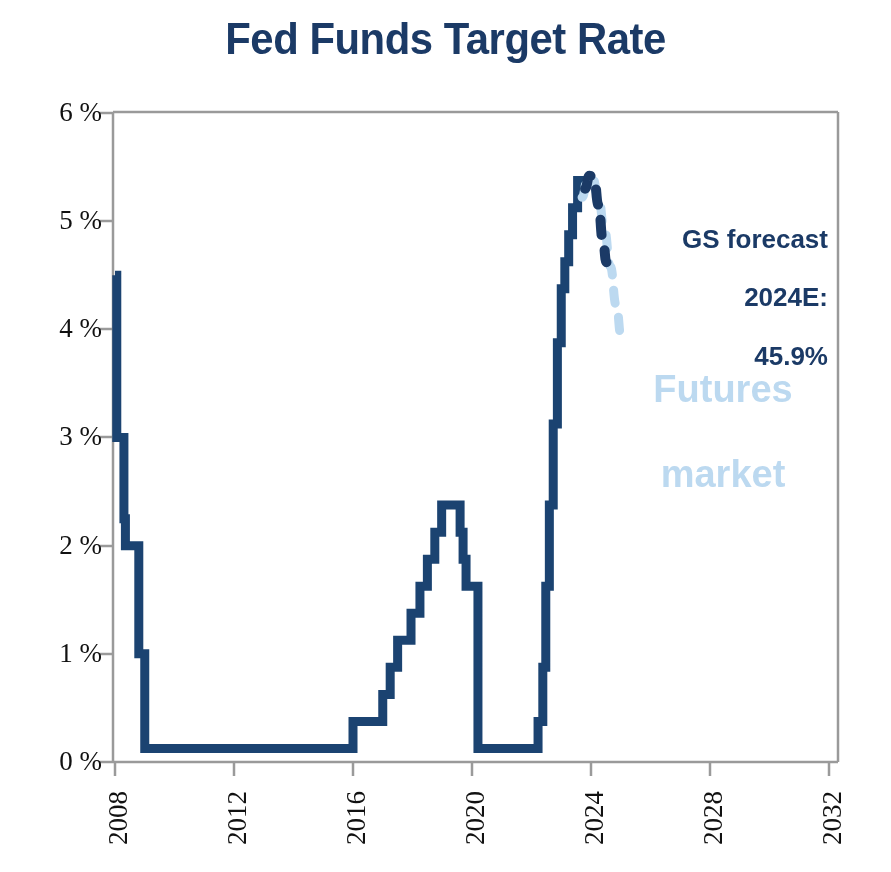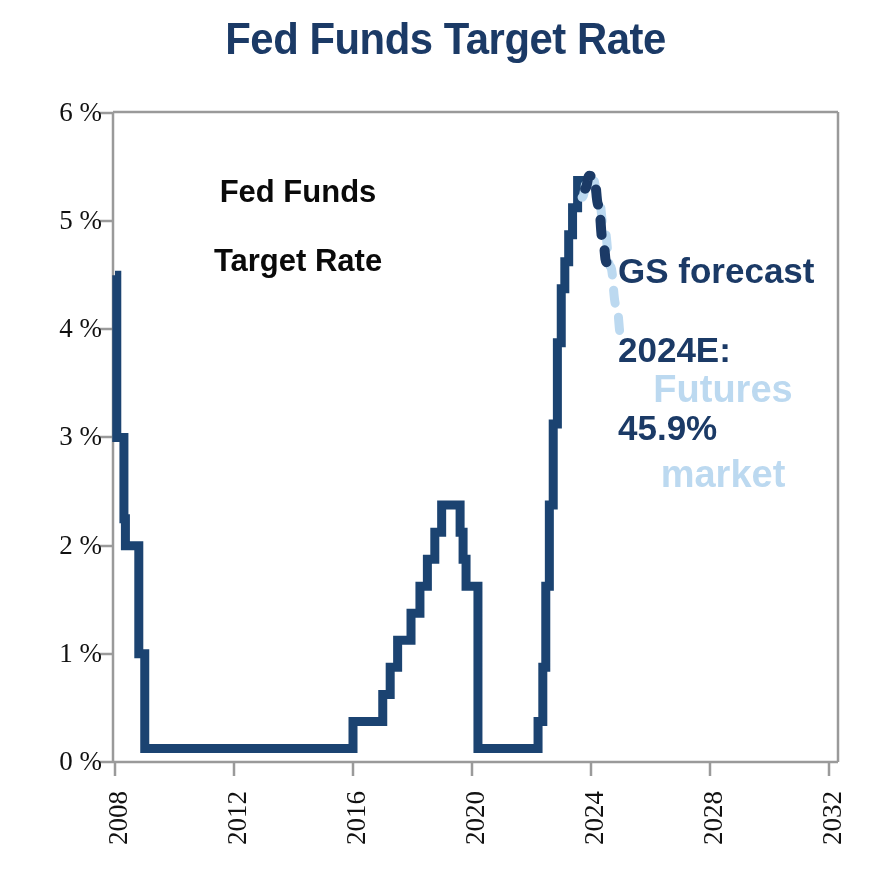--- a/index.html
+++ b/index.html
@@ -96,25 +96,25 @@
   .annot-series {
     left: 178px;
     top: 140px;
     width: 240px;
     font-size: 31px;
     color: #0a0a0a;
     text-align: center;
   }
   .annot-gs {
     left: 618px;
-    top: 212px;
+    top: 196px;
     width: 210px;
-    font-size: 35px;
+    font-size: 26px;
     color: #1b3a66;
-    text-align: left;
+    text-align: right;
   }
   .annot-futures {
     left: 618px;
     top: 325px;
     width: 210px;
     font-size: 38px;
     color: #bcd9f0;
     text-align: center;
   }
 </style>
@@ -176,24 +176,20 @@
   <div class="xtick-row">
     <div class="xtick" style="left:105px; top:845px">2008</div>
     <div class="xtick" style="left:224px; top:845px">2012</div>
     <div class="xtick" style="left:343px; top:845px">2016</div>
     <div class="xtick" style="left:462px; top:845px">2020</div>
     <div class="xtick" style="left:581px; top:845px">2024</div>
     <div class="xtick" style="left:700px; top:845px">2028</div>
     <div class="xtick" style="left:819px; top:845px">2032</div>
   </div>
 
-  <div class="annot annot-series">
-    <span>Fed Funds</span><br>
-    <span>Target Rate</span>
-  </div>
 
   <div class="annot annot-gs">
     <span>GS forecast</span><br>
     <span>2024E:</span><br>
     <span>45.9%</span>
   </div>
 
   <div class="annot annot-futures">
     <span>Futures</span><br>
     <span>market</span>

